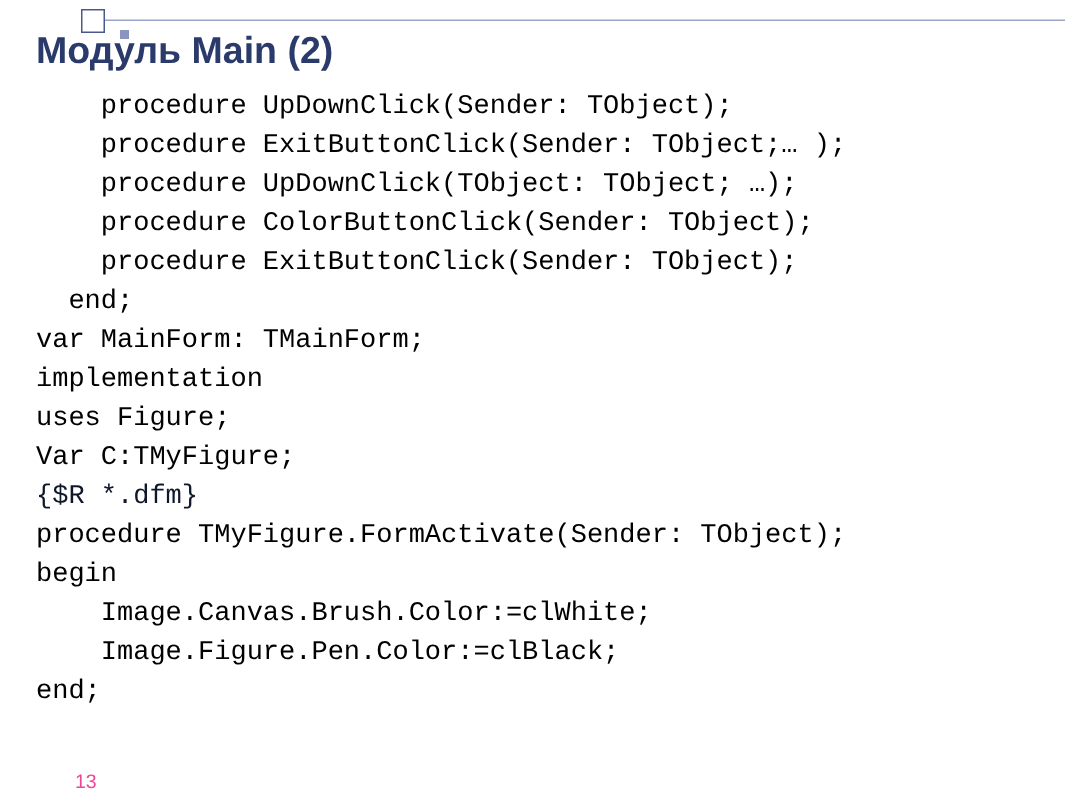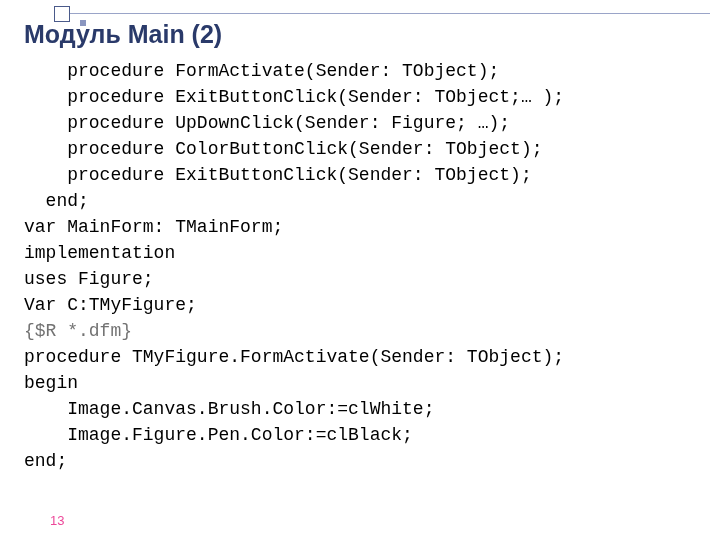--- a/index.html
+++ b/index.html
@@ -54,21 +54,21 @@
     position: absolute;
     top: 58px;
     left: 24px;
     font-family: "Courier New", Courier, monospace;
     font-size: 18px;
     line-height: 26px;
     color: #000000;
     white-space: pre;
   }
   .directive {
-    color: #737373;
+    color: #0f172a;
   }
   .pagenum {
     position: absolute;
     left: 50px;
     bottom: 12px;
     font-size: 13px;
     color: #ec4899;
     font-family: Arial, Helvetica, sans-serif;
   }
 </style>
@@ -76,23 +76,23 @@
 <body>
 
 <div class="slide">
 
   <div class="deco-square"></div>
   <div class="deco-line"></div>
   <div class="deco-small"></div>
 
   <div class="title">Модуль Main (2)</div>
 
-  <div class="code"><span>    procedure FormActivate(Sender: TObject);</span>
+  <div class="code"><span>    procedure UpDownClick(Sender: TObject);</span>
 <span>    procedure ExitButtonClick(Sender: TObject;… );</span>
-<span>    procedure UpDownClick(Sender: Figure; …);</span>
+<span>    procedure UpDownClick(TObject: TObject; …);</span>
 <span>    procedure ColorButtonClick(Sender: TObject);</span>
 <span>    procedure ExitButtonClick(Sender: TObject);</span>
 <span>  end;</span>
 <span>var MainForm: TMainForm;</span>
 <span>implementation</span>
 <span>uses Figure;</span>
 <span>Var C:TMyFigure;</span>
 <span class="directive">{$R *.dfm}</span>
 <span>procedure TMyFigure.FormActivate(Sender: TObject);</span>
 <span>begin</span>

